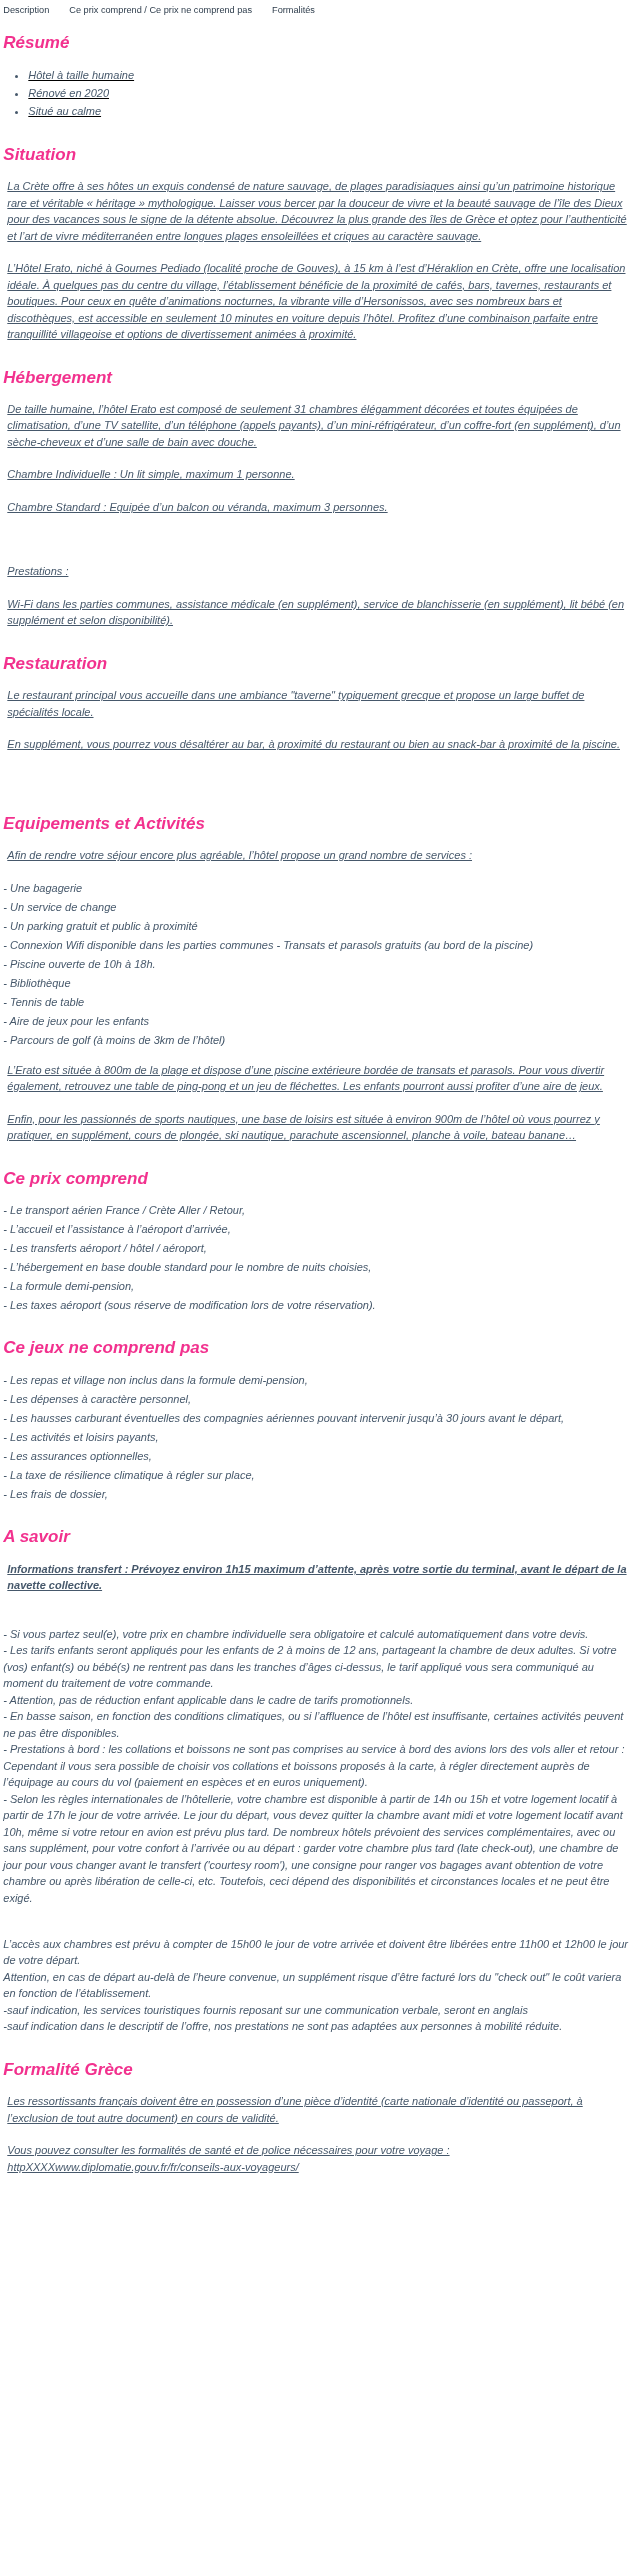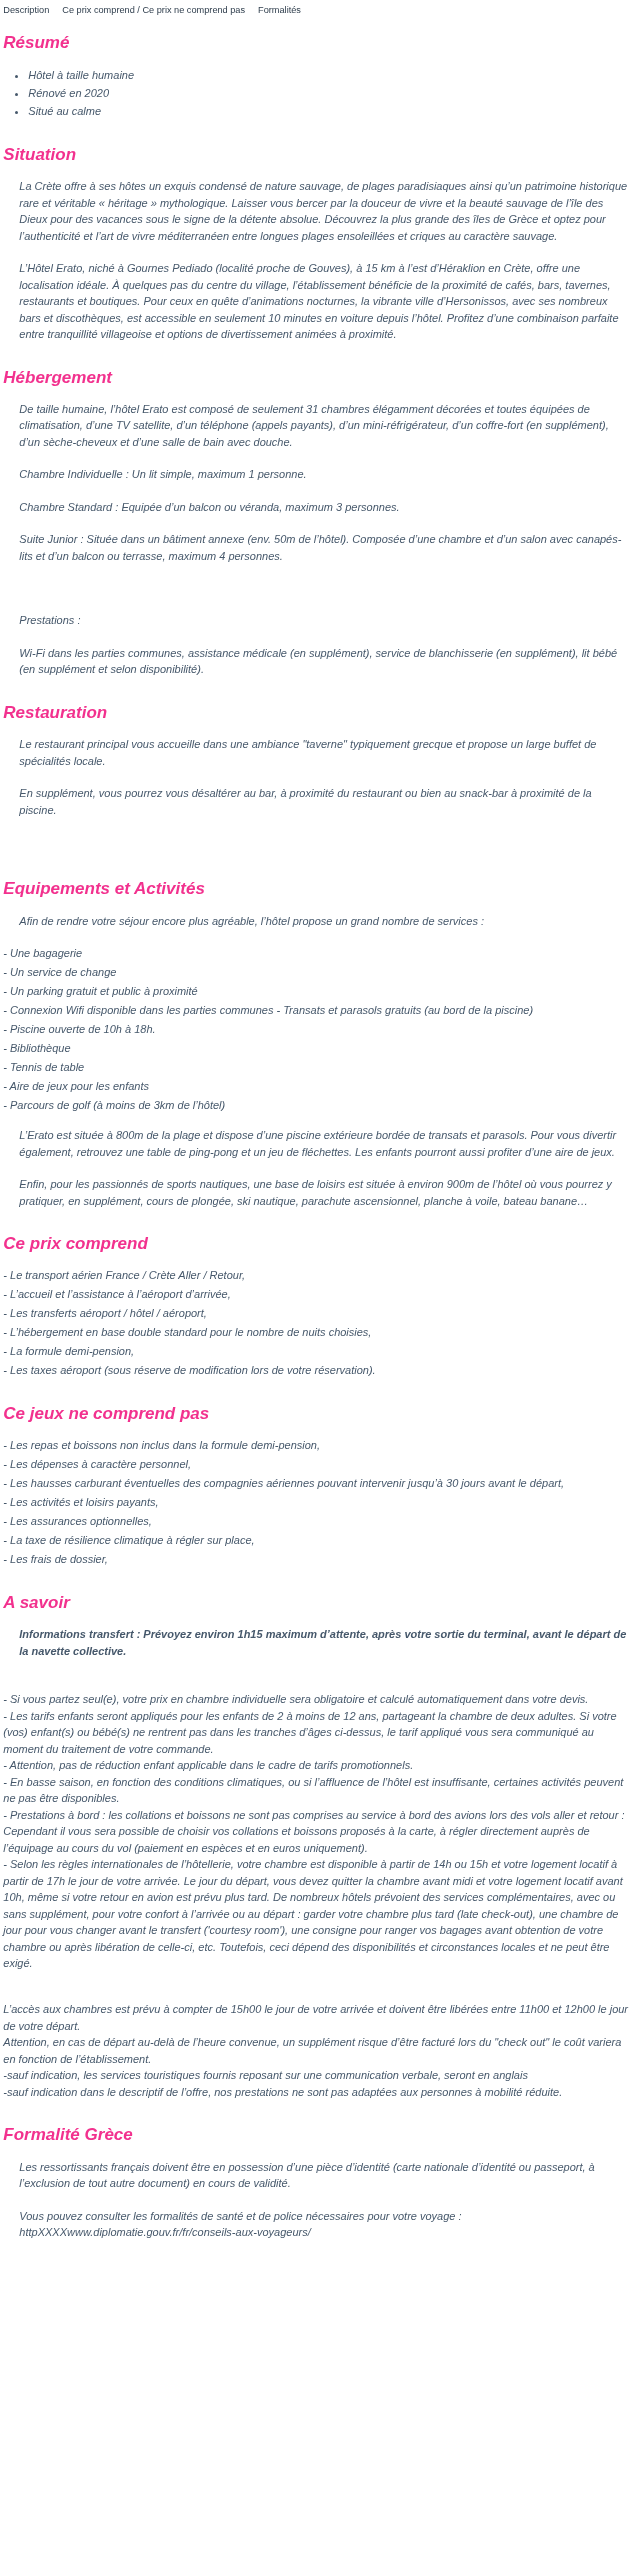--- a/index.html
+++ b/index.html
@@ -10,44 +10,44 @@
   *{box-sizing:border-box;}
   html,body{margin:0;padding:0;background:#fff;}
   body{
     width:635px;
     min-height:2576px;
     font-family:"Liberation Sans","DejaVu Sans",sans-serif;
   }
   .page{padding:3.3px 5px 33px 3.3px;}
   .tabs{
     display:flex;
-    gap:13px;
+    gap:20px;
     font-size:9.2px;
     color:var(--tabs);
     font-style:normal;
     padding:1.7px 0 0 0;
   }
   .tab{cursor:pointer;white-space:nowrap;}
   .section-heading{
     color:var(--heading);
     font-style:italic;
     font-weight:bold;
     font-size:17px;
     margin:25px 0 13.4px 0;
   }
   .section:first-of-type .section-heading{margin-top:18.4px;}
   .para,.line,.bullet-item{
     color:var(--body);
     font-style:italic;
     font-size:11px;
     line-height:1.5;
   }
-  .para{margin:0 0 16px 16px;}
+  .para{margin:0 0 16px 4px;text-decoration:underline;}
   .para.bold{font-weight:bold;}
-  .bullet-list{margin:0 0 16px 0;padding:0 0 0 25px;}
+  .bullet-list{margin:0 0 16px 0;padding:0 0 0 25px;text-decoration:underline;}
   .bullet-item{margin:0 0 1.7px 0;}
   .line-block{margin:0 0 13.4px 0;}
   .line-block.lines .line{margin:0 0 2.5px 0;}
   .line-block.tight .line{margin:0;}
   .gap{height:16px;}
 </style>
 </head>
 <body>
 
 <div class="page">
@@ -70,21 +70,20 @@
       <section class="section">
         <h2 class="section-heading">Situation</h2>
         <p class="para">La Crète offre à ses hôtes un exquis condensé de nature sauvage, de plages paradisiaques ainsi qu’un patrimoine historique rare et véritable « héritage » mythologique. Laisser vous bercer par la douceur de vivre et la beauté sauvage de l’île des Dieux pour des vacances sous le signe de la détente absolue. Découvrez la plus grande des îles de Grèce et optez pour l’authenticité et l’art de vivre méditerranéen entre longues plages ensoleillées et criques au caractère sauvage.</p>
         <p class="para">L’Hôtel Erato, niché à Gournes Pediado (localité proche de Gouves), à 15 km à l’est d’Héraklion en Crète, offre une localisation idéale. À quelques pas du centre du village, l’établissement bénéficie de la proximité de cafés, bars, tavernes, restaurants et boutiques. Pour ceux en quête d’animations nocturnes, la vibrante ville d’Hersonissos, avec ses nombreux bars et discothèques, est accessible en seulement 10 minutes en voiture depuis l’hôtel. Profitez d’une combinaison parfaite entre tranquillité villageoise et options de divertissement animées à proximité.</p>
       </section>
       <section class="section">
         <h2 class="section-heading">Hébergement</h2>
         <p class="para">De taille humaine, l’hôtel Erato est composé de seulement 31 chambres élégamment décorées et toutes équipées de climatisation, d’une TV satellite, d’un téléphone (appels payants), d’un mini-réfrigérateur, d’un coffre-fort (en supplément), d’un sèche-cheveux et d’une salle de bain avec douche.</p>
         <p class="para">Chambre Individuelle : Un lit simple, maximum 1 personne.</p>
         <p class="para">Chambre Standard : Equipée d’un balcon ou véranda, maximum 3 personnes.</p>
-        <p class="para">Suite Junior : Située dans un bâtiment annexe (env. 50m de l’hôtel). Composée d’une chambre et d’un salon avec canapés-lits et d’un balcon ou terrasse, maximum 4 personnes.</p>
         <div class="gap" style="height: 32px;"></div>
         <p class="para">Prestations :</p>
         <p class="para">Wi-Fi dans les parties communes, assistance médicale (en supplément), service de blanchisserie (en supplément), lit bébé (en supplément et selon disponibilité).</p>
       </section>
       <section class="section">
         <h2 class="section-heading">Restauration</h2>
         <p class="para">Le restaurant principal vous accueille dans une ambiance "taverne" typiquement grecque et propose un large buffet de spécialités locale.</p>
         <p class="para">En supplément, vous pourrez vous désaltérer au bar, à proximité du restaurant ou bien au snack-bar à proximité de la piscine.</p>
         <div class="gap" style="height: 20px;"></div>
       </section>
@@ -112,21 +111,21 @@
           <p class="line">- L’accueil et l’assistance à l’aéroport d’arrivée,</p>
           <p class="line">- Les transferts aéroport / hôtel / aéroport,</p>
           <p class="line">- L’hébergement en base double standard pour le nombre de nuits choisies,</p>
           <p class="line">- La formule demi-pension,</p>
           <p class="line">- Les taxes aéroport (sous réserve de modification lors de votre réservation).</p>
         </div>
       </section>
       <section class="section">
         <h2 class="section-heading">Ce jeux ne comprend pas</h2>
         <div class="line-block lines">
-          <p class="line">- Les repas et boissons non inclus dans la formule demi-pension,</p>
+          <p class="line">- Les repas et village non inclus dans la formule demi-pension,</p>
           <p class="line">- Les dépenses à caractère personnel,</p>
           <p class="line">- Les hausses carburant éventuelles des compagnies aériennes pouvant intervenir jusqu’à 30 jours avant le départ,</p>
           <p class="line">- Les activités et loisirs payants,</p>
           <p class="line">- Les assurances optionnelles,</p>
           <p class="line">- La taxe de résilience climatique à régler sur place,</p>
           <p class="line">- Les frais de dossier,</p>
         </div>
       </section>
       <section class="section">
         <h2 class="section-heading">A savoir</h2>

